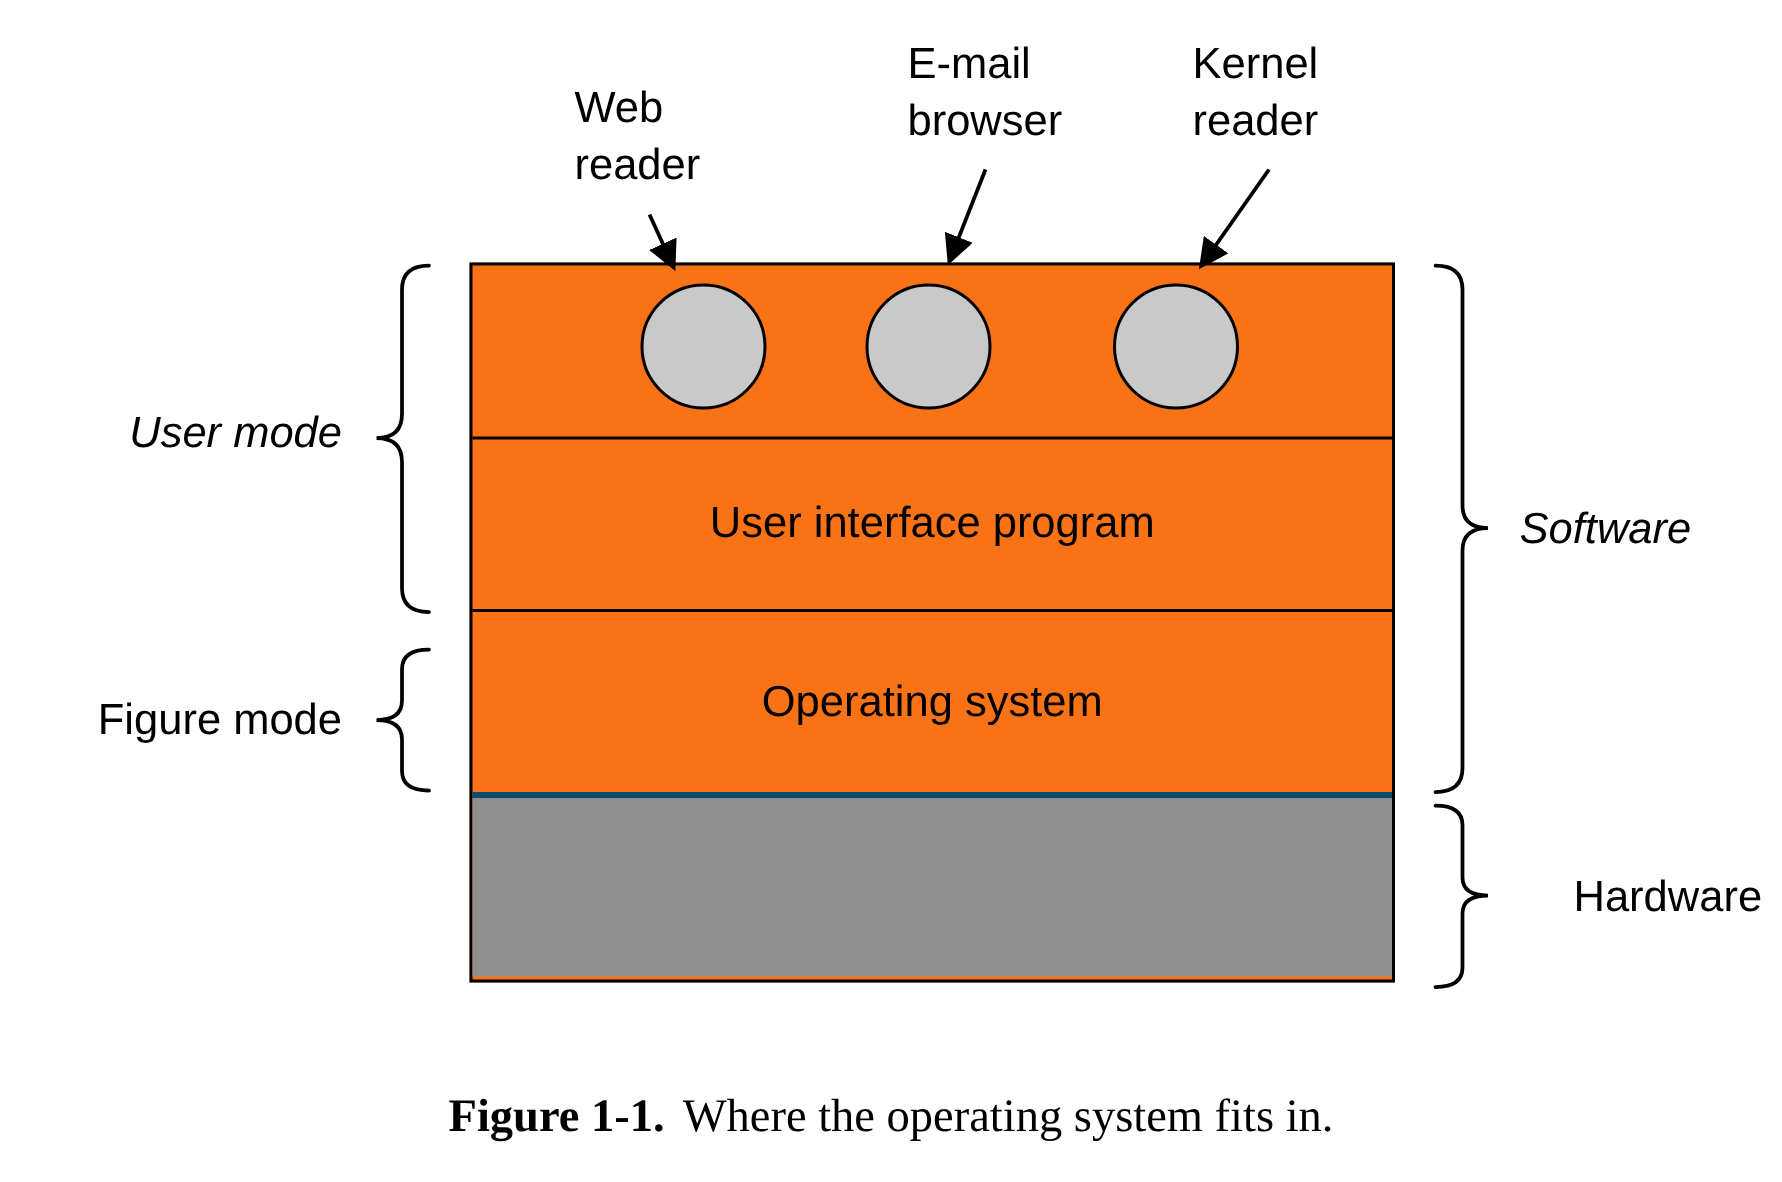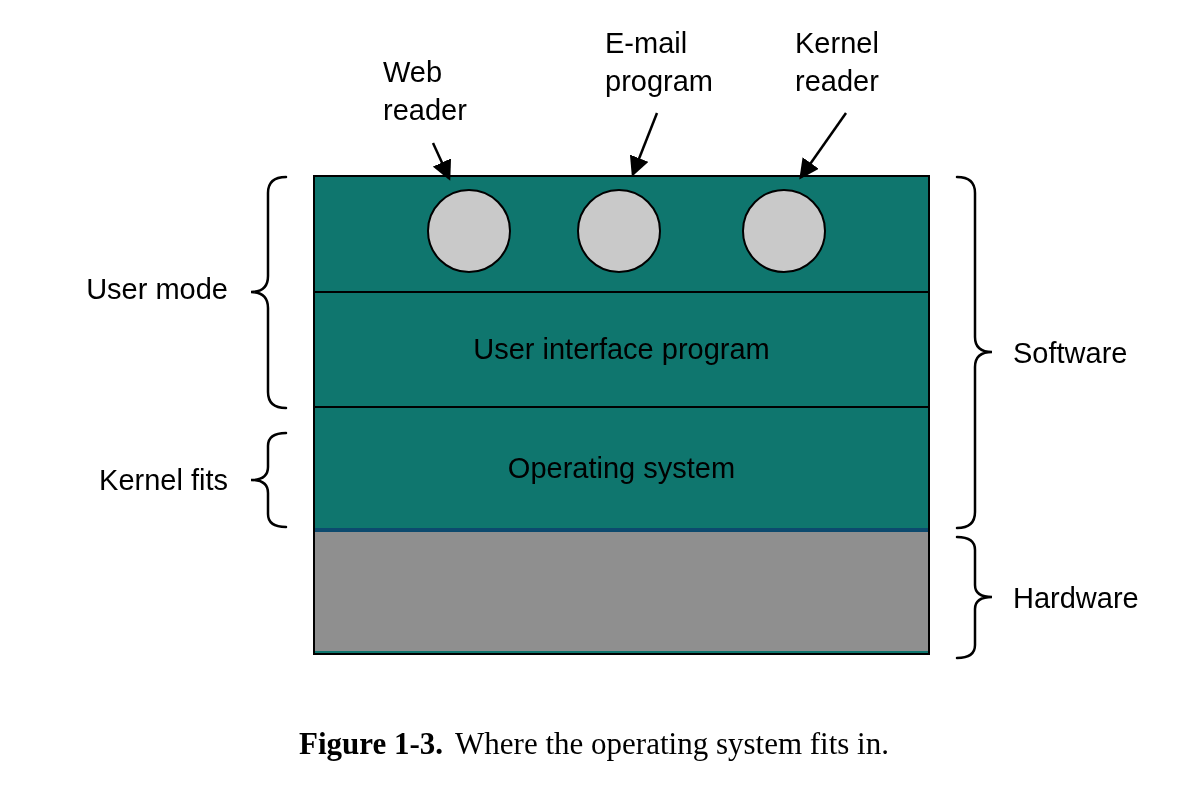--- a/index.html
+++ b/index.html
@@ -29,21 +29,21 @@
     white-space: nowrap;
   }
   .diagram-box {
     position: absolute;
     left: 313px;
     top: 175px;
     width: 617px;
     height: 480px;
     border: 2px solid #000;
     box-sizing: border-box;
-    background: #0f766e;
+    background: #f97316;
   }
   .layer {
     box-sizing: border-box;
     position: relative;
   }
   .layer-apps   { height: 116px; border-bottom: 2px solid #000; }
   .layer-uip    { height: 115px; border-bottom: 2px solid #000; display: flex; align-items: center; justify-content: center; }
   .layer-os     { height: 124px; border-bottom: 4px solid #0c4a6e; display: flex; align-items: center; justify-content: center; }
   .layer-hw     { height: 119px; background: #8f8f8f; }
   .layer-text   { font-size: 29px; }
@@ -78,31 +78,31 @@
 <body>
 
 <div id="canvas">
 
   <div class="lbl" style="left:383px; top:53px;">
     <div>Web</div>
     <div>reader</div>
   </div>
   <div class="lbl" style="left:605px; top:24px;">
     <div>E-mail</div>
-    <div>program</div>
+    <div>browser</div>
   </div>
   <div class="lbl" style="left:795px; top:24px;">
     <div>Kernel</div>
     <div>reader</div>
   </div>
 
-  <div class="lbl left-label" style="top:270px;">User mode</div>
-  <div class="lbl left-label" style="top:461px;">Kernel fits</div>
-  <div class="lbl right-label" style="top:334px;">Software</div>
-  <div class="lbl right-label" style="top:579px;">Hardware</div>
+  <div class="lbl left-label" style="top:270px;font-style:italic;">User mode</div>
+  <div class="lbl left-label" style="top:461px;">Figure mode</div>
+  <div class="lbl right-label" style="top:334px;font-style:italic;">Software</div>
+  <div class="lbl right-label" style="top:579px;margin-left:36px;">Hardware</div>
 
   <div class="diagram-box">
     <div class="layer layer-apps">
       <div class="app-circle circle-1"></div>
       <div class="app-circle circle-2"></div>
       <div class="app-circle circle-3"></div>
     </div>
     <div class="layer layer-uip">
       <span class="layer-text">User interface program</span>
     </div>
@@ -126,16 +126,16 @@
     <path d="M 286 177 Q 268 177 268 193 L 268 276 Q 268 292 251 292 Q 268 292 268 308 L 268 392 Q 268 408 286 408" fill="none" stroke="#000" stroke-width="2.5" stroke-linecap="round"></path>
 
     <path d="M 286 433 Q 268 433 268 446 L 268 467 Q 268 480 251 480 Q 268 480 268 493 L 268 514 Q 268 527 286 527" fill="none" stroke="#000" stroke-width="2.5" stroke-linecap="round"></path>
 
     <path d="M 957 177 Q 975 177 975 193 L 975 337 Q 975 352 992 352 Q 975 352 975 367 L 975 512 Q 975 528 957 528" fill="none" stroke="#000" stroke-width="2.5" stroke-linecap="round"></path>
 
     <path d="M 957 537 Q 975 537 975 550 L 975 585 Q 975 597 992 597 Q 975 597 975 609 L 975 645 Q 975 658 957 658" fill="none" stroke="#000" stroke-width="2.5" stroke-linecap="round"></path>
   </svg>
 
   <div class="caption">
-    <span class="fig-label">Figure 1-3.</span><span class="fig-text">Where the operating system fits in.</span>
+    <span class="fig-label">Figure 1-1.</span><span class="fig-text">Where the operating system fits in.</span>
   </div>
 
 </div>
 
 </body></html>

